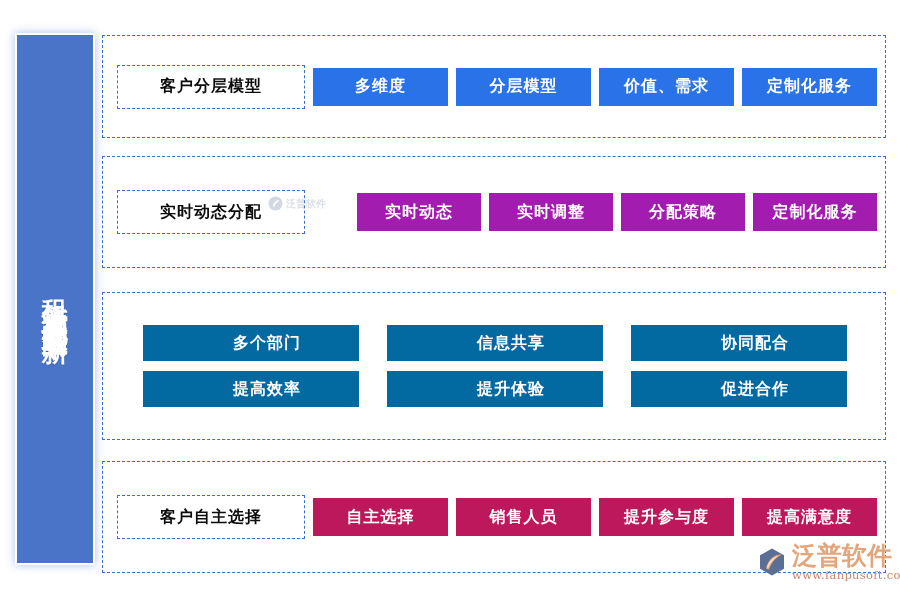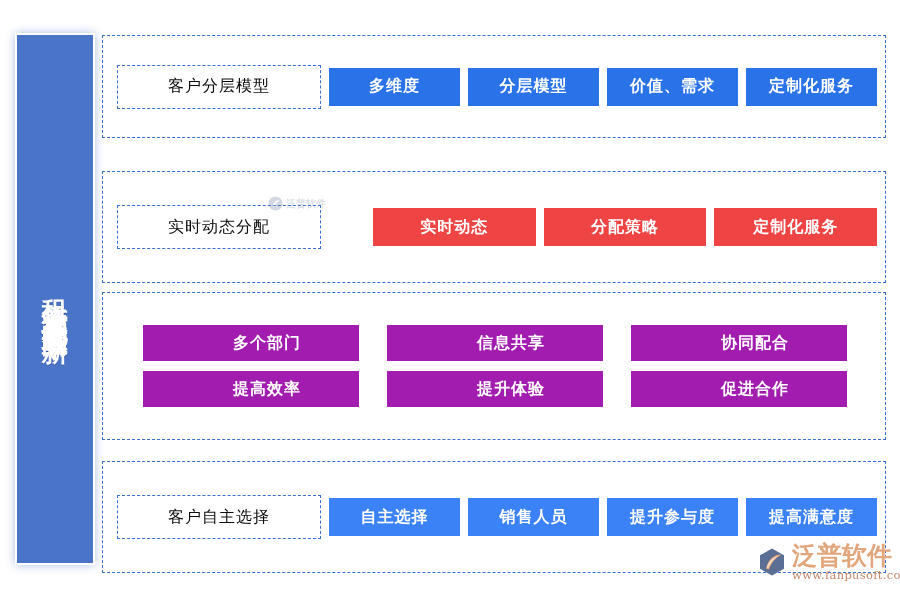--- a/index.html
+++ b/index.html
@@ -39,38 +39,38 @@
   .section {
     position: absolute;
     left: 102px;
     width: 784px;
     border: 1px dashed #3a6fd0;
     background: #ffffff;
     display: flex;
     align-items: center;
   }
   #section-0 { top: 35px;  height: 103px; }
-  #section-1 { top: 171px; height: 112px; gap: 44px; }
+  #section-1 { top: 156px; height: 112px; gap: 44px; }
   #section-2 { top: 292px; height: 148px; }
   #section-3 { top: 461px; height: 112px; }
 
   
   .label-box {
     flex: 0 0 auto;
-    width: 204px;
+    width: 188px;
     height: 44px;
     margin-left: 14px;
     border: 1px dashed #3a6fd0;
     background: #ffffff;
     display: flex;
     align-items: center;
     justify-content: center;
     color: #0c0c0c;
     font-size: 16px;
-    font-weight: normal;
+    font-weight: bold;
     letter-spacing: 1px;
     white-space: nowrap;
   }
   #section-2 .label-box { height: 50px; }
 
   
   .chips {
     flex: 1 1 auto;
     display: flex;
     align-items: center;
@@ -95,23 +95,23 @@
     color: #ffffff;
     font-size: 16px;
     font-weight: bold;
     letter-spacing: 1px;
     white-space: nowrap;
     user-select: none;
   }
   .chips.grid .chip { height: 36px; flex: none; }
 
   .chip.blue  { background: #2a72e8; }
-  .chip.green { background: #ef4444; }
-  .chip.cyan  { background: #a21caf; padding-left: 32px; }
-  .chip.olive { background: #3b82f6; }
+  .chip.green { background: #a21caf; }
+  .chip.cyan  { background: #0369a1; padding-left: 32px; }
+  .chip.olive { background: #be185d; }
 
   
   .wm-center {
     position: absolute;
     left: 268px; top: 196px;
     display: flex; align-items: center; gap: 3px;
     opacity: 0.30; pointer-events: none;
   }
   .wm-center .wm-mark { width: 15px; height: 15px; }
   .wm-center .wm-text { font-size: 10px; color: #8a97ad; font-weight: bold; }
@@ -153,20 +153,21 @@
       <div class="chip blue">定制化服务</div>
     </div>
   </div>
 
   <div class="section" id="section-1">
     <div class="label-box">
       <span>实时动态分配</span>
     </div>
     <div class="chips">
       <div class="chip green">实时动态</div>
+      <div class="chip green">实时调整</div>
       <div class="chip green">分配策略</div>
       <div class="chip green">定制化服务</div>
     </div>
   </div>
 
   <div class="section" id="section-2">
     <div class="chips grid">
       <div class="chip cyan">多个部门</div>
       <div class="chip cyan">信息共享</div>
       <div class="chip cyan">协同配合</div>

